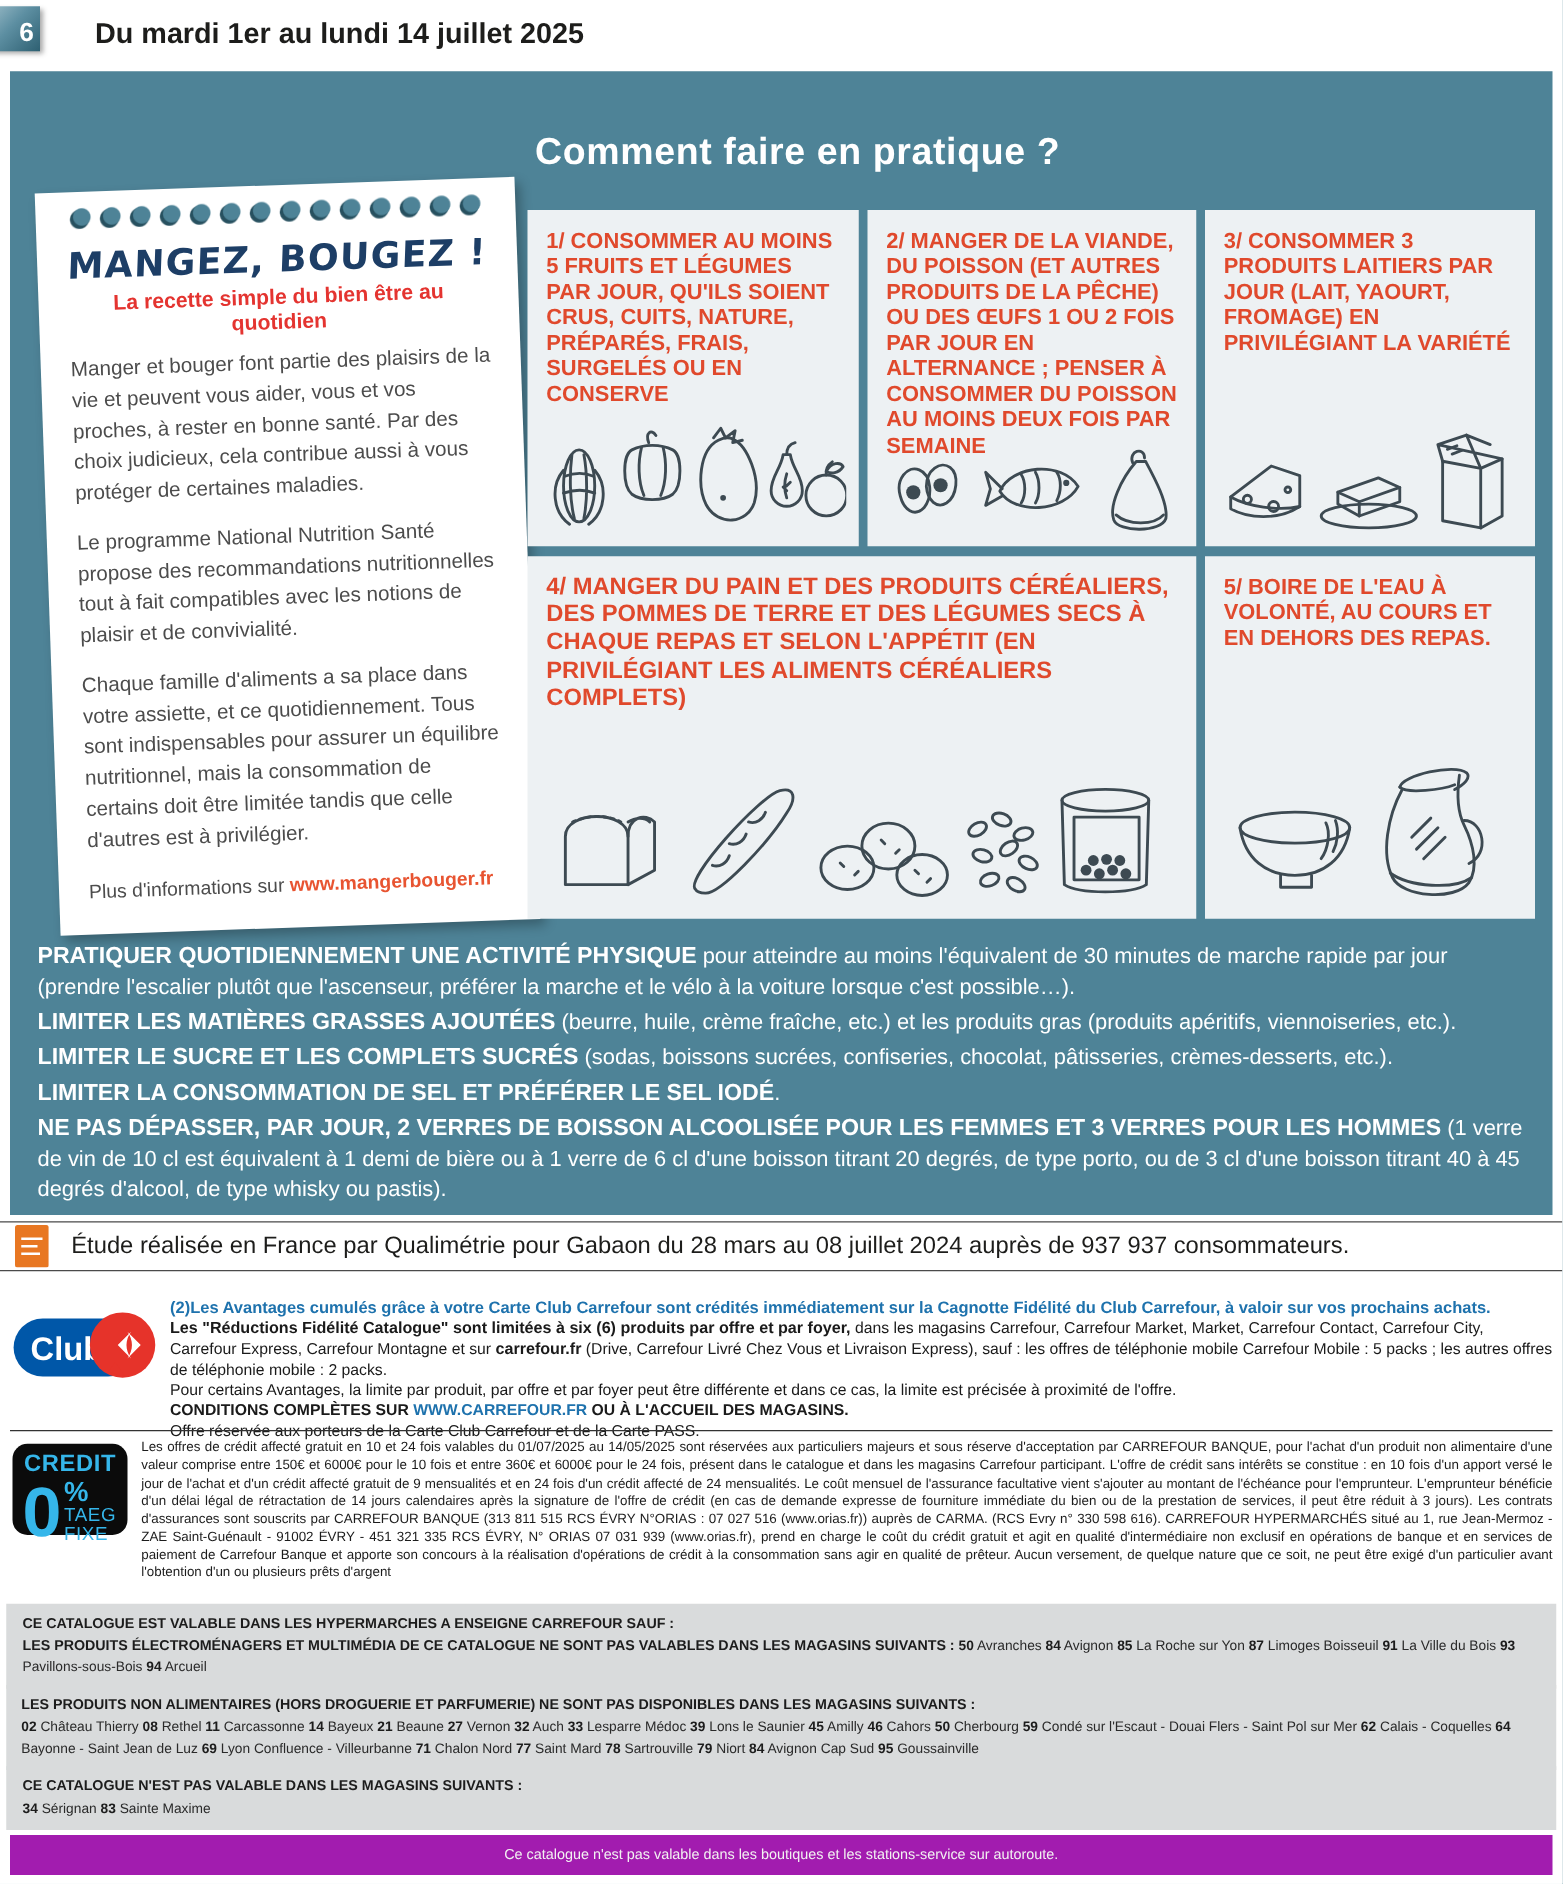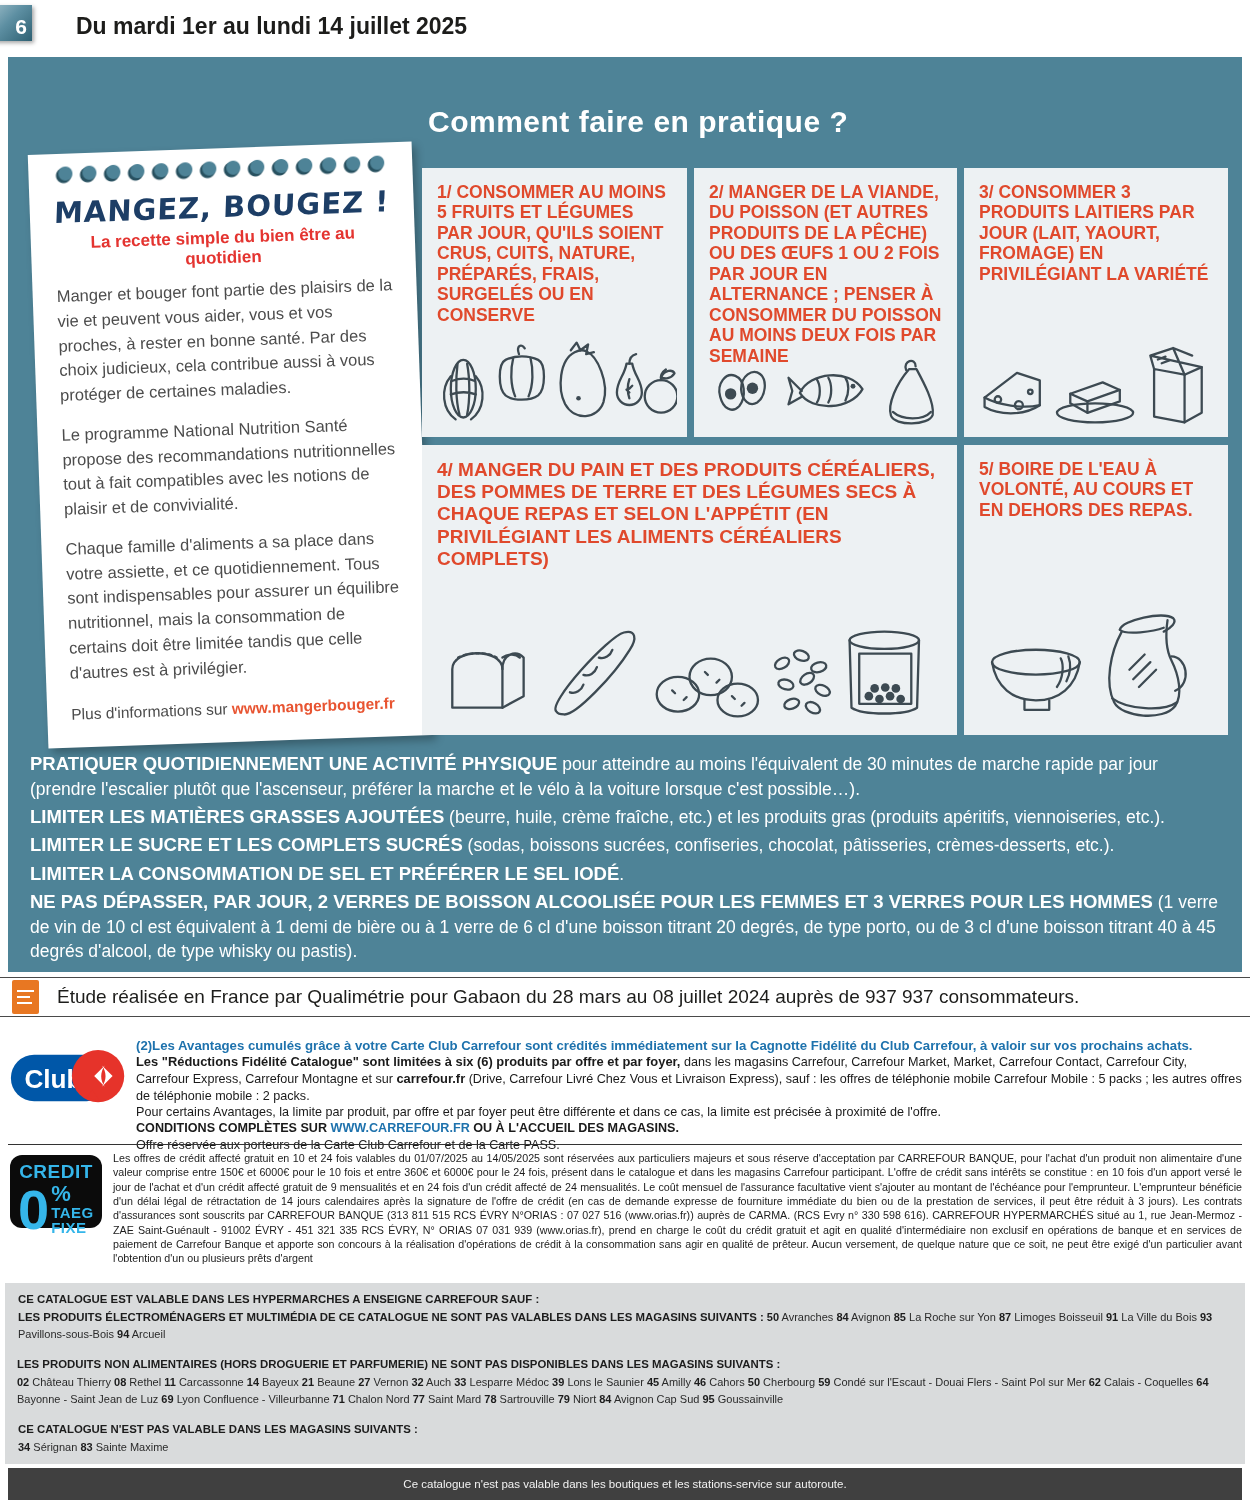--- a/index.html
+++ b/index.html
@@ -75,34 +75,34 @@
 
   
   .credit-section{position:absolute;top:1151px;left:8px;width:1234px;}
   .credit-logo{position:absolute;left:2px;top:4px;width:92px;height:73px;background:#0b0b0b;
     border-radius:12px;color:#35b6ea;box-sizing:border-box;padding:6px 8px;}
   .credit-logo .l1{font-weight:800;font-size:19px;letter-spacing:.5px;text-align:center;}
   .credit-logo .row{display:flex;align-items:flex-start;}
   .credit-logo .zero{font-size:56px;font-weight:800;line-height:.95;}
   .credit-logo .col{margin-left:2px;line-height:1;}
   .credit-logo .pct{font-size:22px;font-weight:800;}
-  .credit-logo .taeg,.credit-logo .fixe{font-size:15px;font-weight:700;letter-spacing:.5px;}
+  .credit-logo .taeg,.credit-logo .fixe{font-size:15px;font-weight:400;letter-spacing:.5px;}
   .credit-text{margin-left:105px;font-size:10.7px;line-height:1.34;text-align:justify;color:#1c1c1c;}
 
   
   .notice{position:absolute;left:5px;width:1240px;background:#d9dbdc;box-sizing:border-box;
     padding:8px 13px;font-size:11px;line-height:1.55;color:#2a2a2a;}
   .notice .nhead{font-weight:700;font-size:11.4px;color:#1c1c1c;}
   .notice .nlist b{color:#1c1c1c;}
   .n1{top:1283px;}
   .n2{top:1348px;padding-left:12px;}
   .n3{top:1413px;}
 
   
-  .footer-bar{position:absolute;top:1468px;left:8px;width:1234px;height:32px;background:#404040;
+  .footer-bar{position:absolute;top:1468px;left:8px;width:1234px;height:32px;background:#a21caf;
     color:#f2f2f2;display:flex;align-items:center;justify-content:center;font-size:11.5px;}
 </style>
 </head>
 <body>
 
 <div id="page">
 
   <div class="page-badge">6</div>
   <div class="date-title">Du mardi 1er au lundi 14 juillet 2025</div>
 

